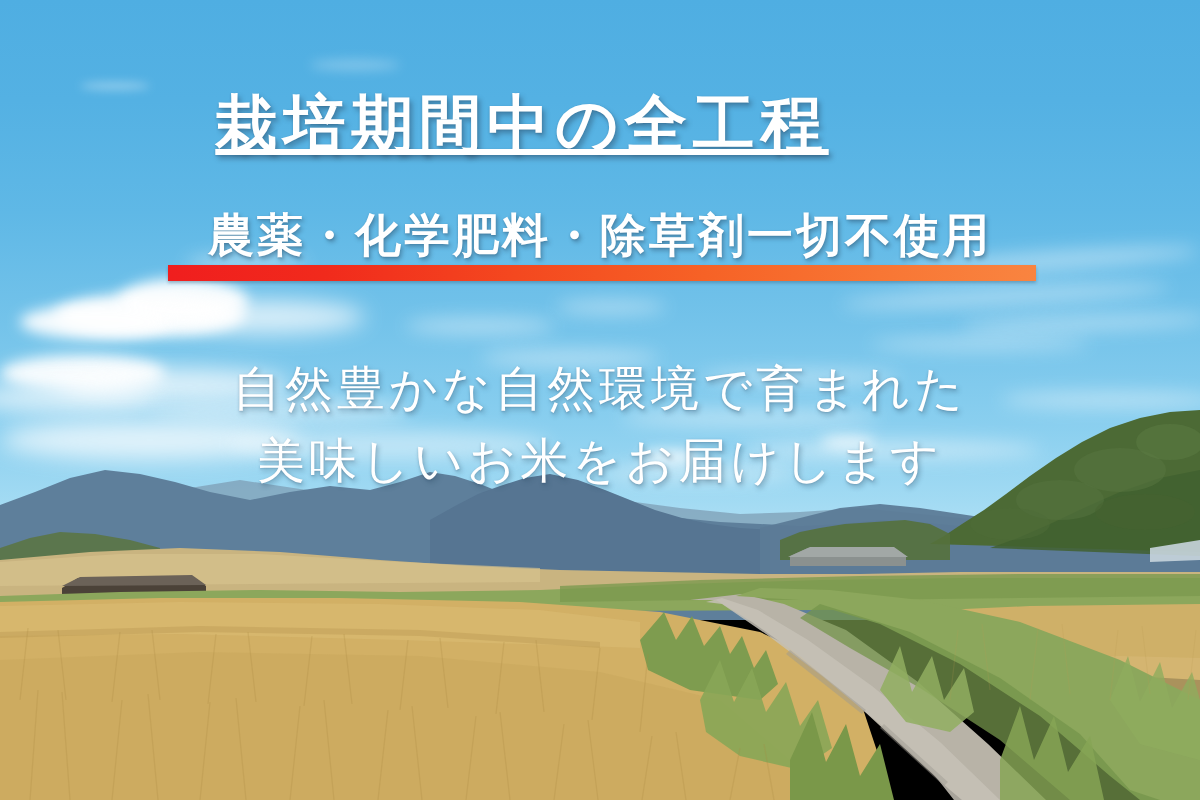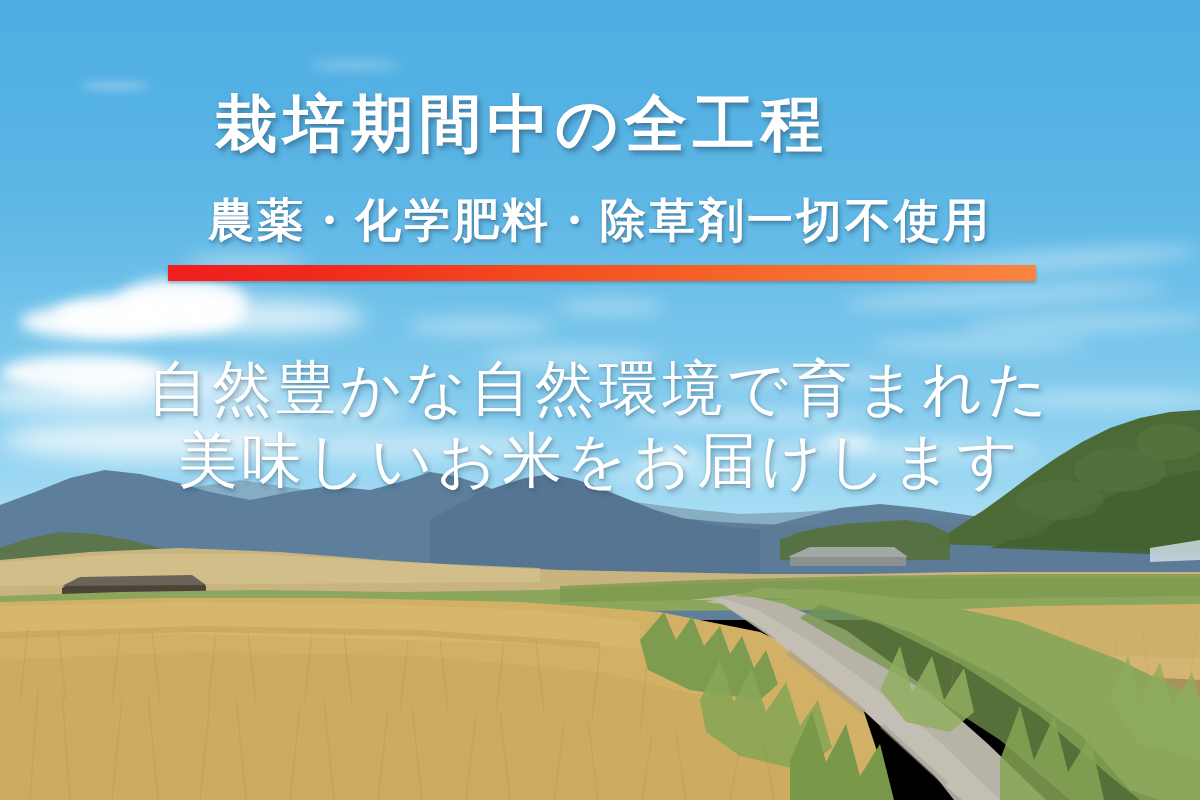--- a/index.html
+++ b/index.html
@@ -57,24 +57,25 @@
   }
 
   .title{
     position:absolute; left:0; top:88px; width:1044px;
     font-size:62px;
     line-height:72px;
     letter-spacing:6px;
     color:#ffffff;
     font-weight:700;
     text-shadow:3px 4px 5px rgba(40,70,95,.42), 0 1px 2px rgba(30,60,90,.3);
+    text-decoration:underline;
   }
 
   .subtitle{
-    position:absolute; left:0; top:193px; width:1200px;
+    position:absolute; left:0; top:208px; width:1200px;
     font-size:46px;
     line-height:56px;
     letter-spacing:3px;
     color:#ffffff;
     font-weight:700;
     text-shadow:2px 3px 4px rgba(40,70,95,.40), 0 1px 2px rgba(30,60,90,.28);
   }
 
   .rulebar{
     position:absolute;
@@ -86,21 +87,21 @@
         #F4481F 40%,
         #F66226 62%,
         #F87634 82%,
         #F98440 100%);
     box-shadow:0 2px 3px rgba(30,60,90,.30);
     z-index:41;
   }
 
   .body-line{
     position:absolute; left:0; width:1200px;
-    font-size:60px;
+    font-size:48px;
     line-height:58px;
     letter-spacing:4px;
     color:#ffffff;
     font-weight:400;
     text-shadow:2px 3px 5px rgba(45,75,100,.38), 0 1px 2px rgba(30,60,90,.25);
   }
   .body-line.l1{ top:360px; }
   .body-line.l2{ top:432px;text-align:center; }
 </style>
 </head>

